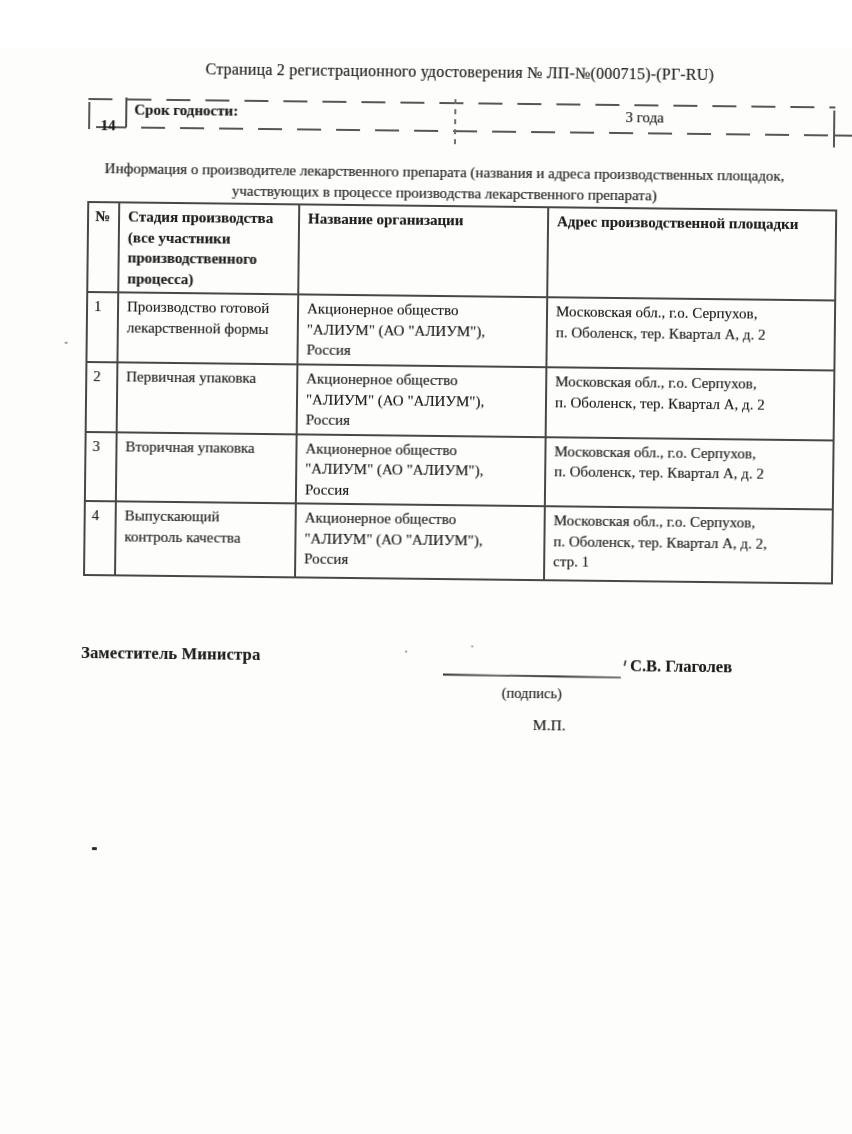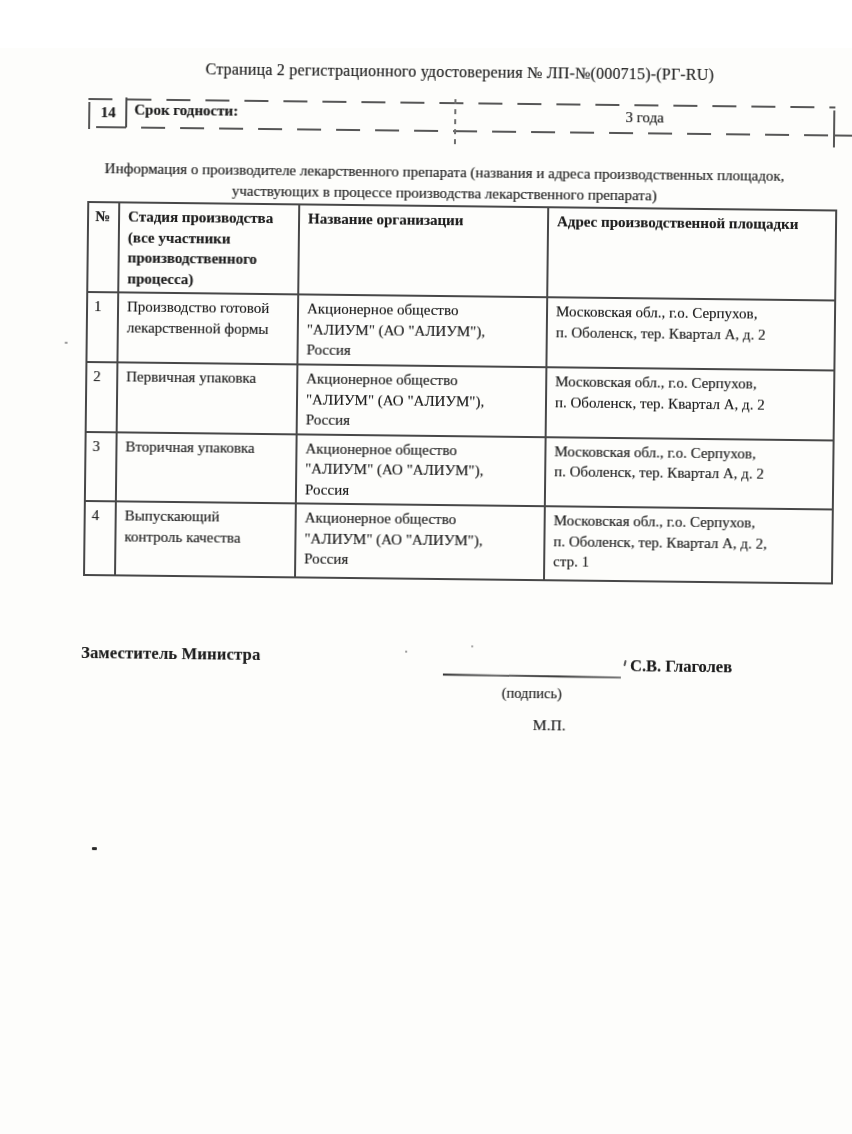--- a/index.html
+++ b/index.html
@@ -35,21 +35,21 @@
   .row14 .edge-bottom { left:0; right:0; bottom:0; background-position:14px 0; }
   .vseg { position:absolute; width:2px; background:#565656; }
   .row14 .edge-left { left:0; top:4px; height:27px; }
   .row14 .edge-right { left:745px; top:4px; height:37px; }
   .row14 .num-sep { left:37px; top:-1px; height:30px; background:#4c4c4c; }
   .row14 .mid-divider {
     position:absolute; left:366px; top:-3px; width:2px; height:49px;
     background:repeating-linear-gradient(180deg,#6f6f6f 0 5px,transparent 5px 10px);
   }
   .row14 .bottom-ext { left:747px; top:28px; width:18px; }
-  .r14-num { left:6px; top:6px; width:28px; text-align:center; font-weight:bold; font-size:15px; }
+  .r14-num { left:6px; top:19px; width:28px; text-align:center; font-weight:bold; font-size:15px; }
   .r14-label { left:46px; top:3px; font-weight:bold; font-size:15px; }
   .r14-value { left:366px; top:5px; width:381px; text-align:center; font-size:15px; }
 
   
   .intro {
     left:56px; top:109px; width:780px;
     text-align:center; font-size:15px; line-height:21px;
     white-space:pre-line;
   }
 

